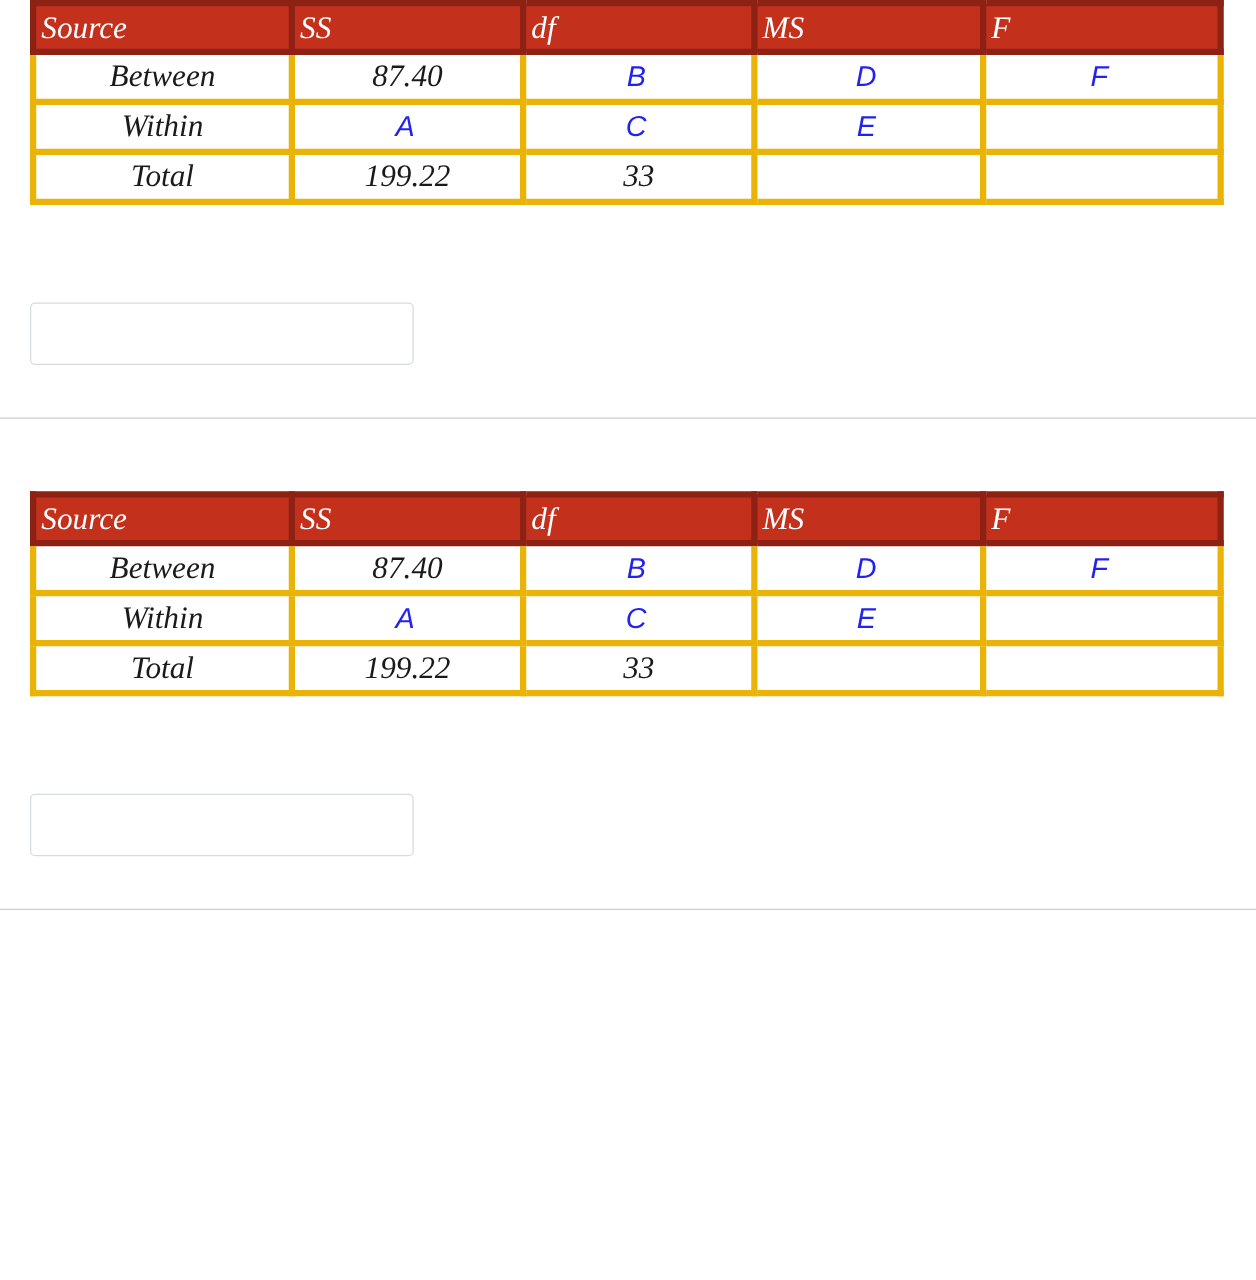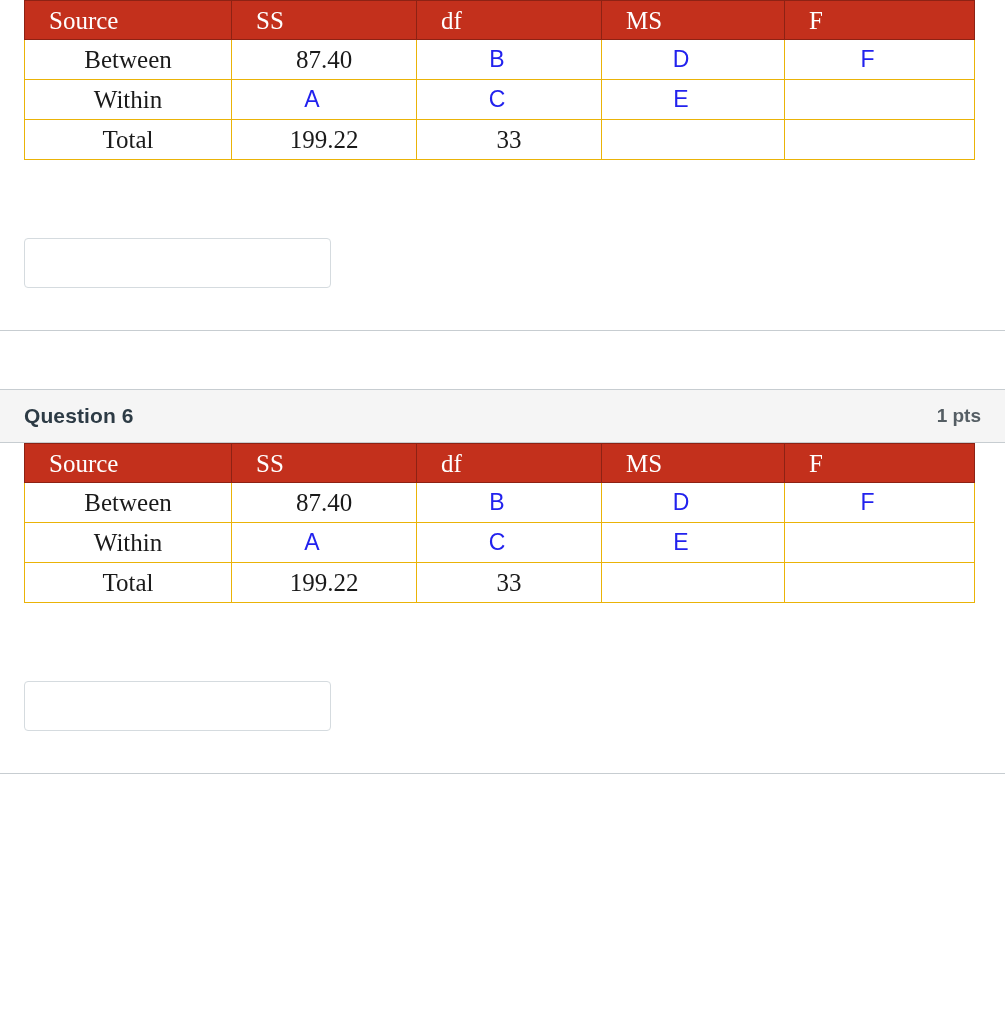--- a/index.html
+++ b/index.html
@@ -74,26 +74,27 @@
     background: #ffffff;
   }
   table.anova col.c-source { width: 207px; }
   table.anova col.c-ss     { width: 185px; }
   table.anova col.c-df     { width: 185px; }
   table.anova col.c-ms     { width: 183px; }
   table.anova col.c-f      { width: 190px; }
 
   table.anova th,
   table.anova td {
-    border: 1px solid #eab308;
+    border: 5px solid #eab308;
     height: 40px;
-    padding: 0 24px;
+    padding: 0 4px;
     font-size: 25px;
     line-height: 1;
     vertical-align: middle;
+    font-style: italic;
   }
   table.anova thead th {
     background: #c3301c;
     color: #ffffff;
     text-align: left;
     font-weight: normal;
     border-color: #8d2214;
     height: 39px;
   }
   table.anova td {
@@ -196,24 +197,20 @@
   </div>
 
   <div class="block-spacer-bottom"></div>
   <div class="block-divider"></div>
 </div>
 
 <div class="gap-between"></div>
 
 <div class="question-block">
 
-  <div class="question-header">
-    <div class="question-name">Question 6</div>
-    <div class="question-points">1 pts</div>
-  </div>
 
   <div class="question-body">
 
 
     <div class="anova-wrap">
       <table class="anova">
         <colgroup>
           <col class="c-source">
             <col class="c-ss">
             <col class="c-df">

